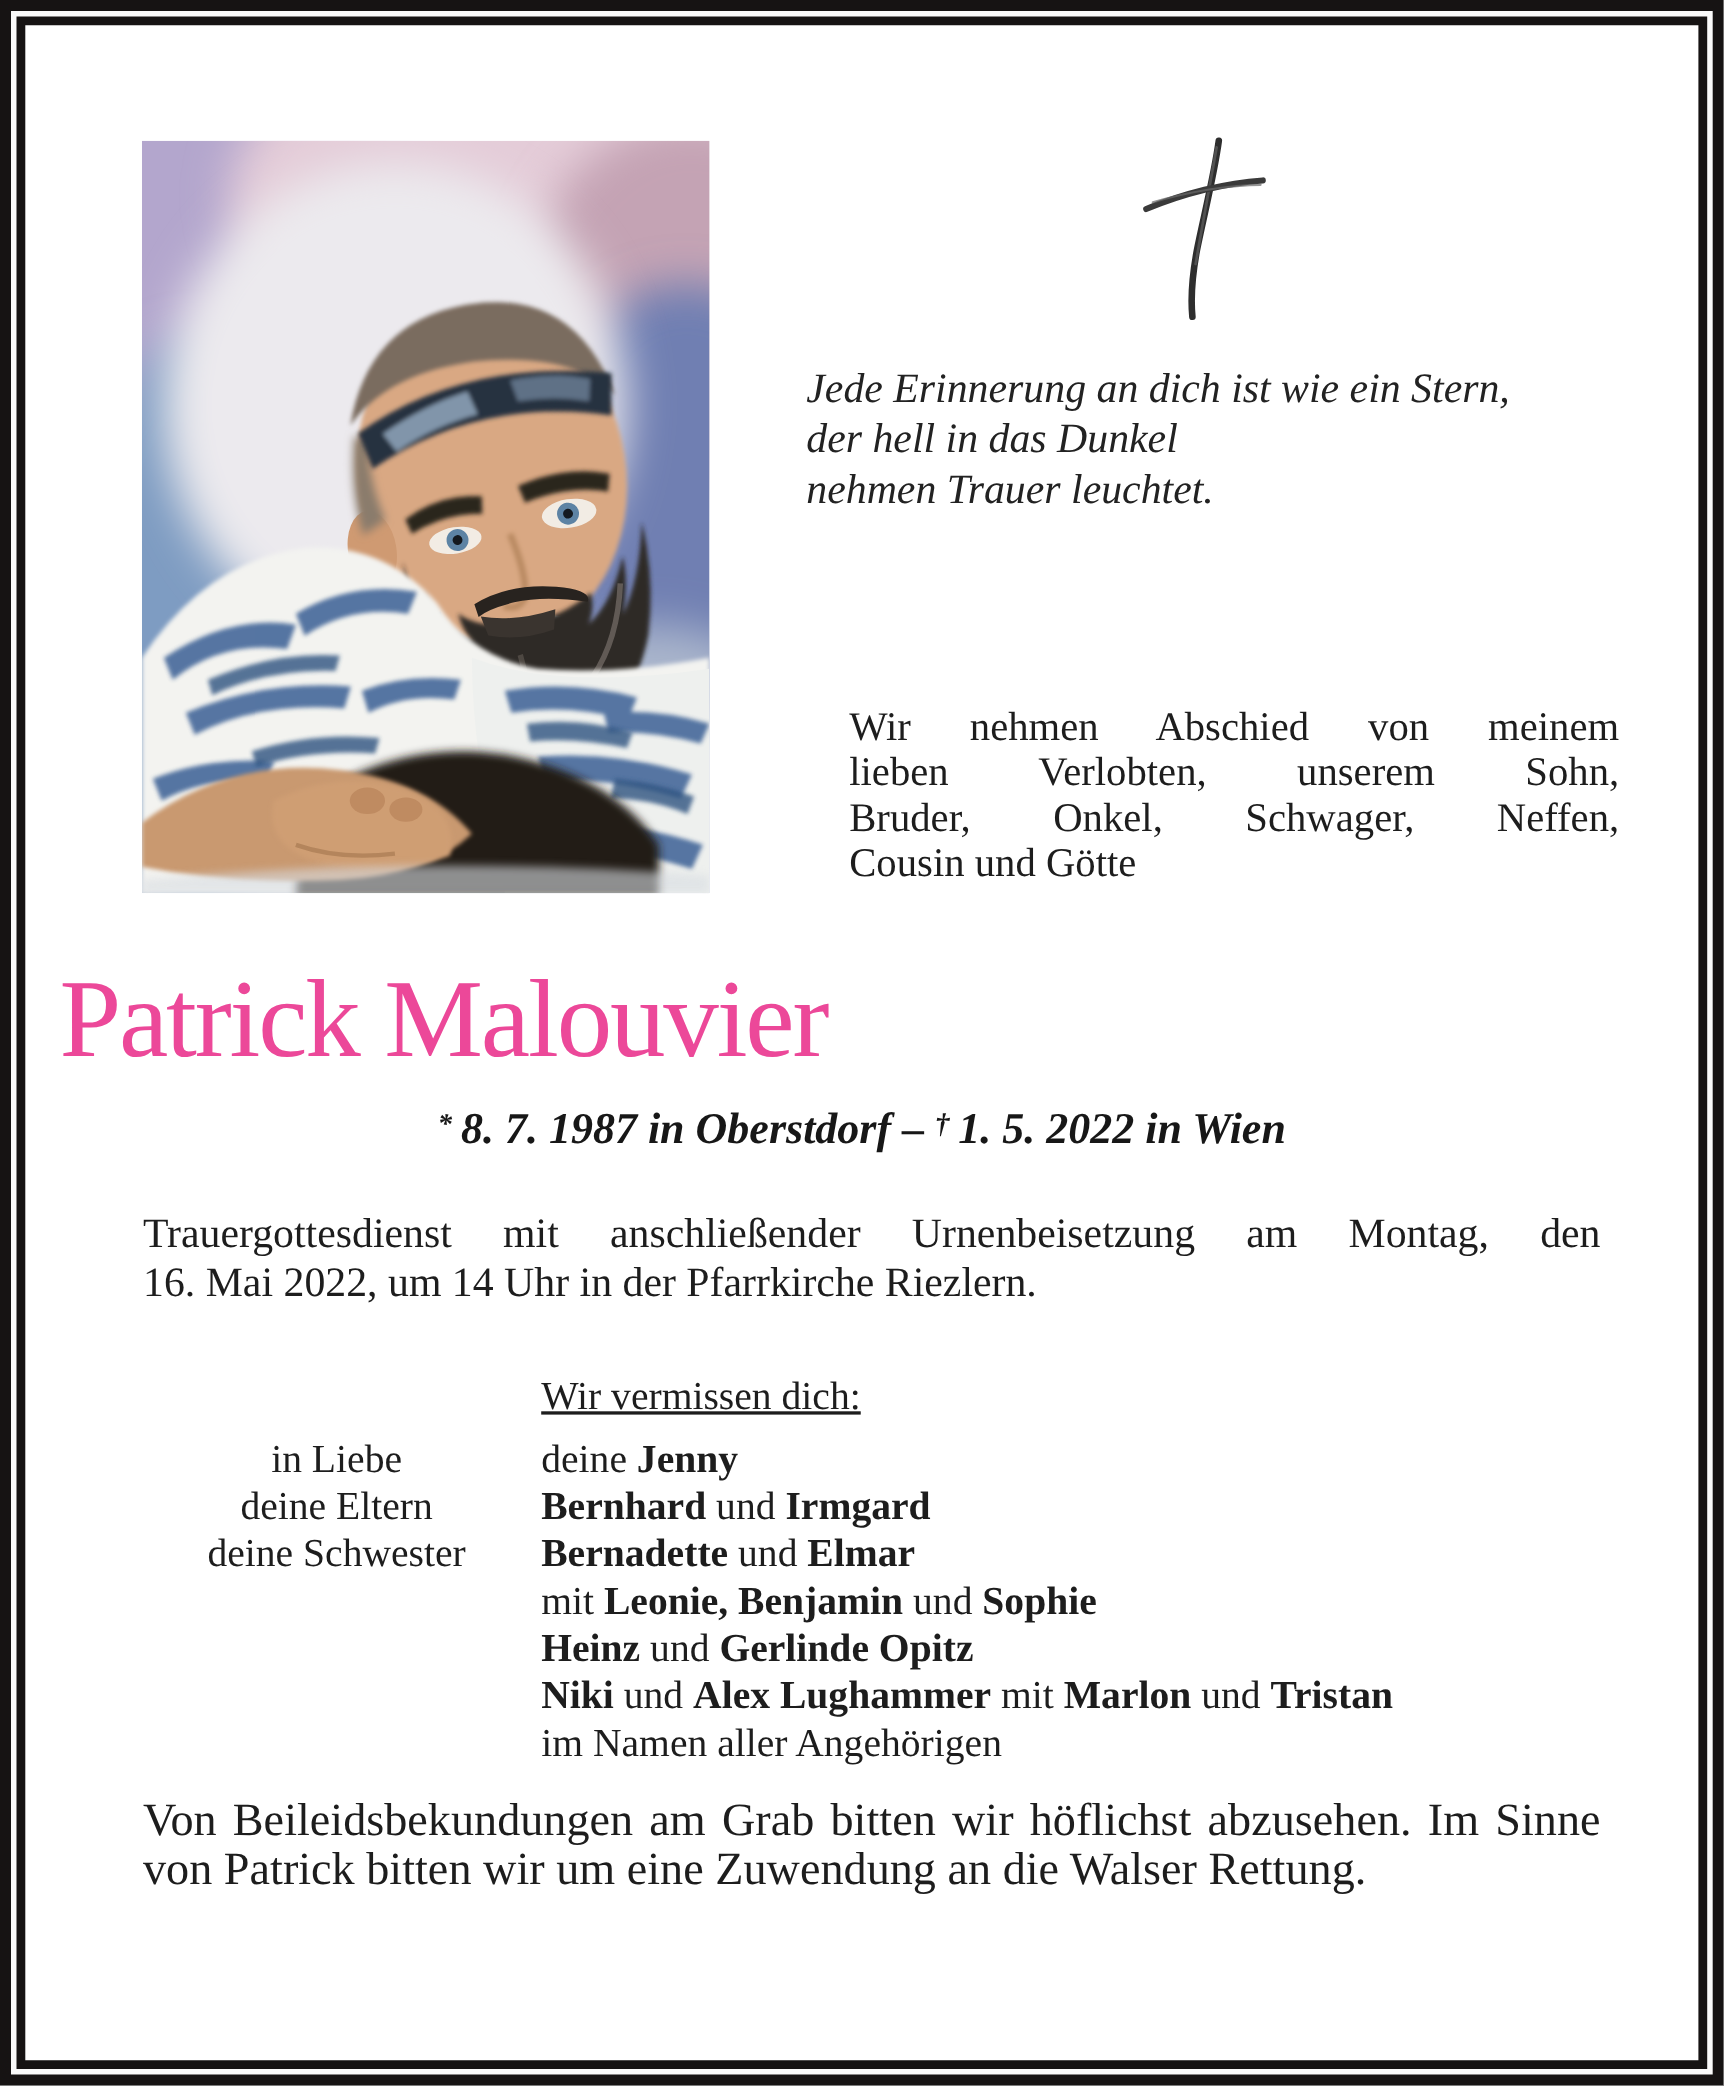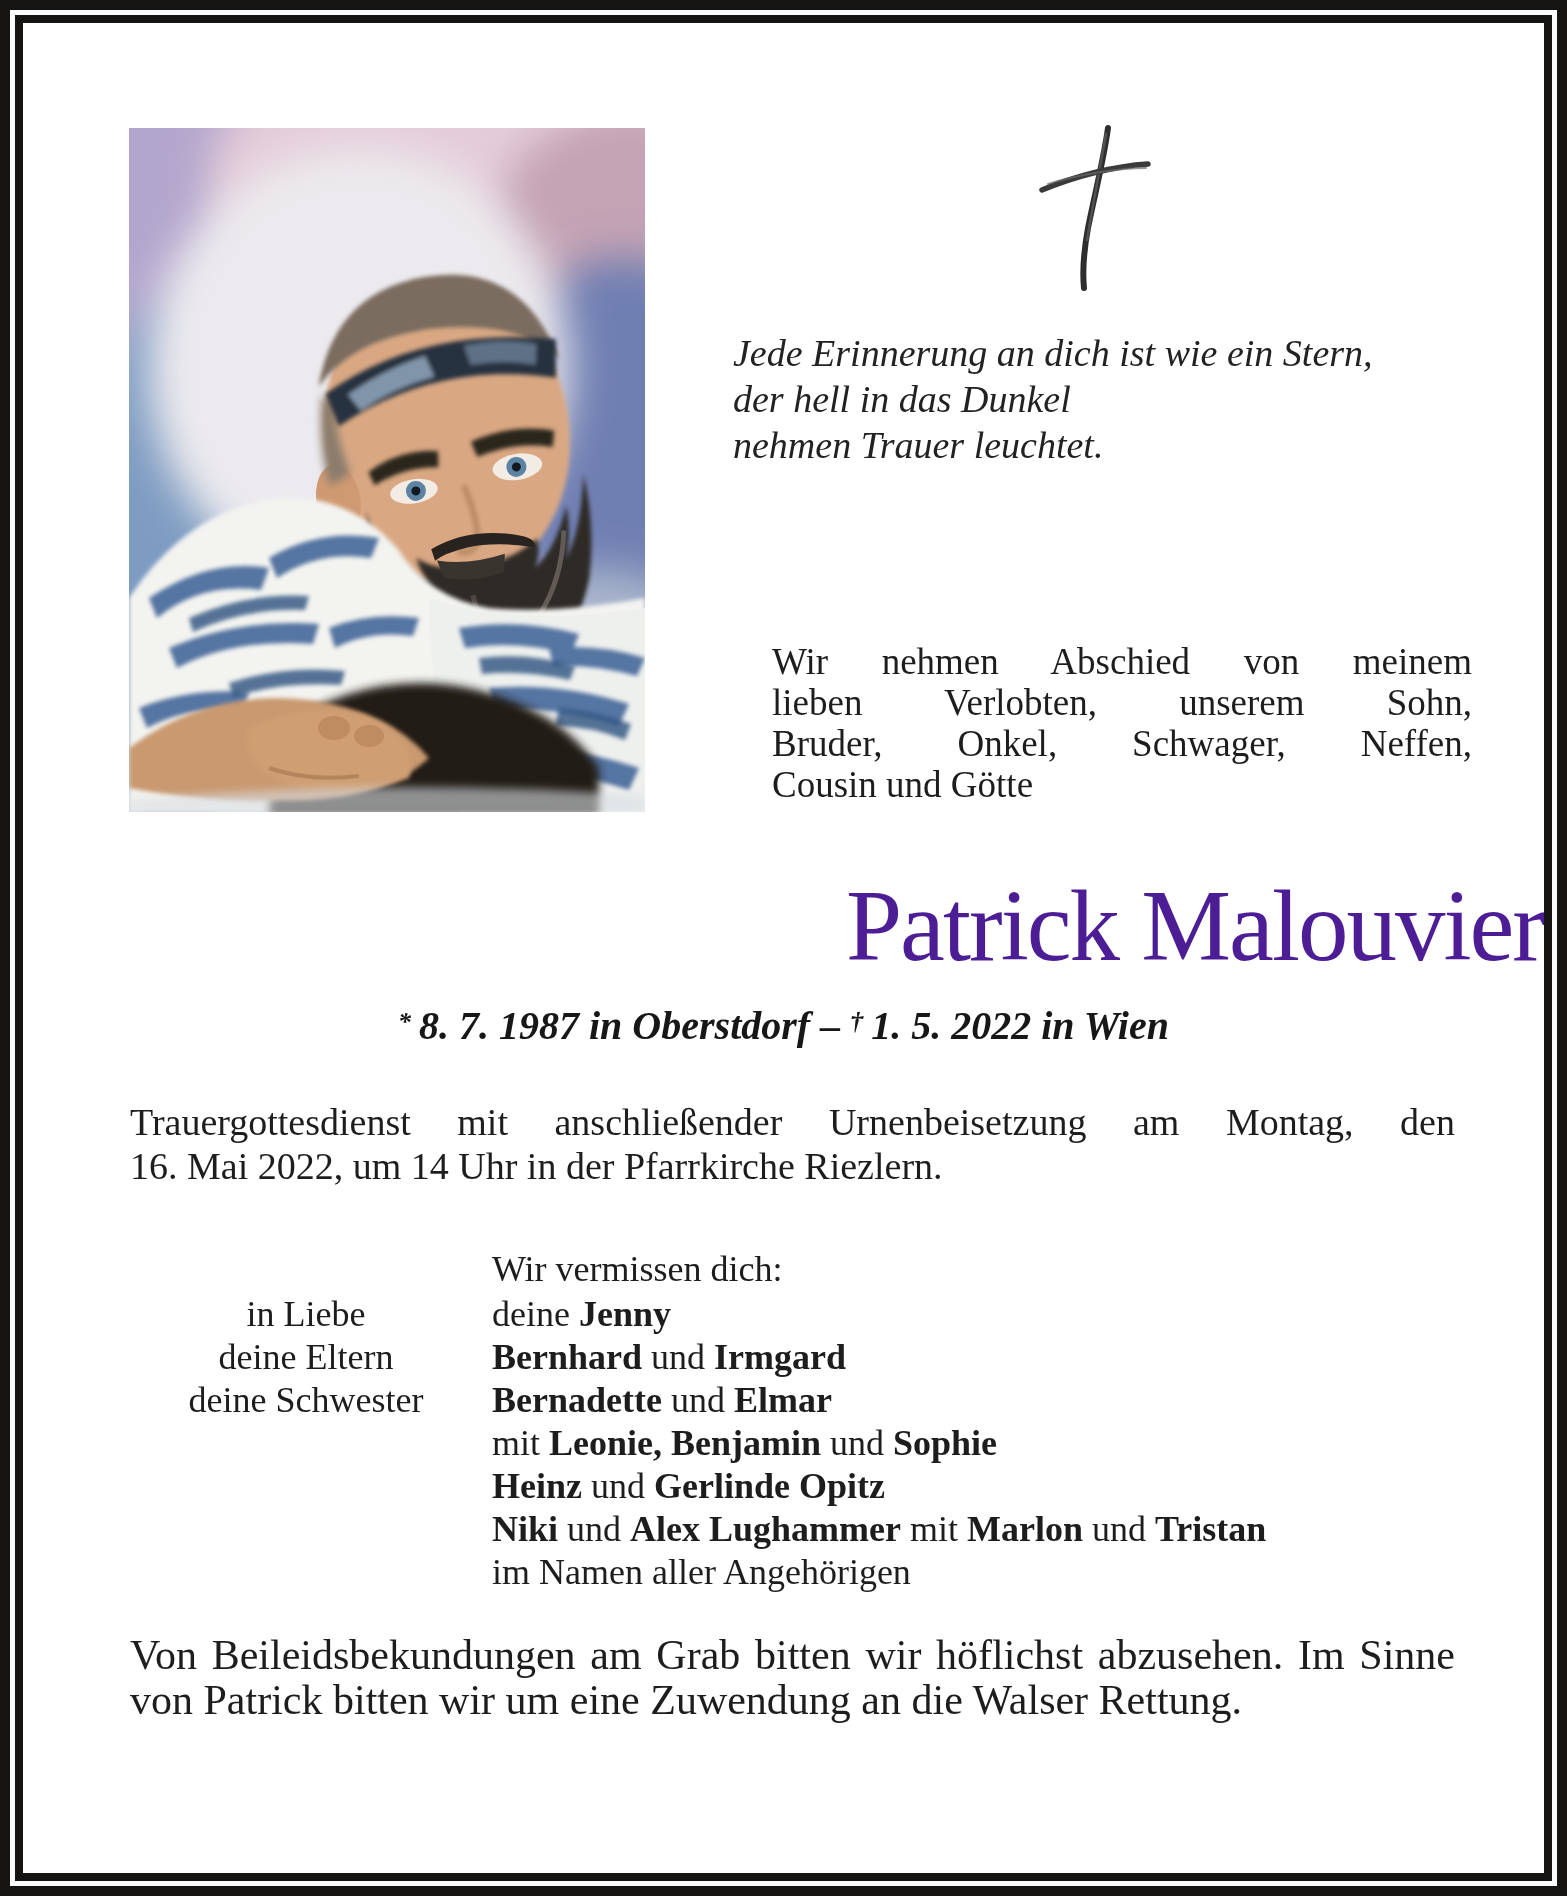--- a/index.html
+++ b/index.html
@@ -28,39 +28,39 @@
     left:733px;top:330px;width:705px;
     font-style:italic;font-size:38px;line-height:46px;color:#222;
   }
   #farewell{
     left:772px;top:641px;width:700px;
     font-size:37px;line-height:41px;
   }
   .jl{text-align:justify;text-align-last:justify;}
   #name{
     left:23px;right:23px;top:872px;
-    text-align:right;
+    text-align:left;
     font-size:101px;line-height:108px;letter-spacing:-2px;
-    color:#4c1d95;
+    color:#ec4899;
     padding-left:31px;
   }
   #dates{
     left:23px;right:23px;top:999px;
     text-align:center;font-weight:bold;font-size:40px;line-height:46px;
     color:#171717;
     font-style:italic;
   }
   #dates .sym{font-size:26px;vertical-align:9px;font-weight:bold;letter-spacing:0;}
   #dates .gap{display:inline-block;width:8px;}
   #service{
     left:130px;top:1100px;width:1325px;
     font-size:38px;line-height:44px;
   }
   #missing-block{left:130px;top:1248px;width:1330px;font-size:36px;line-height:43px;}
-  #missing-heading{margin-left:362px;margin-bottom:2px;}
+  #missing-heading{margin-left:362px;margin-bottom:14px;text-decoration:underline;}
   .frow{display:flex;}
   .frole{width:352px;text-align:center;padding-right:10px;flex:none;}
   .fnames{flex:1;}
   .fnames b{font-weight:bold;}
   #condolence{
     left:130px;top:1633px;width:1325px;
     font-size:42px;line-height:45px;
   }
 </style>
 </head>

